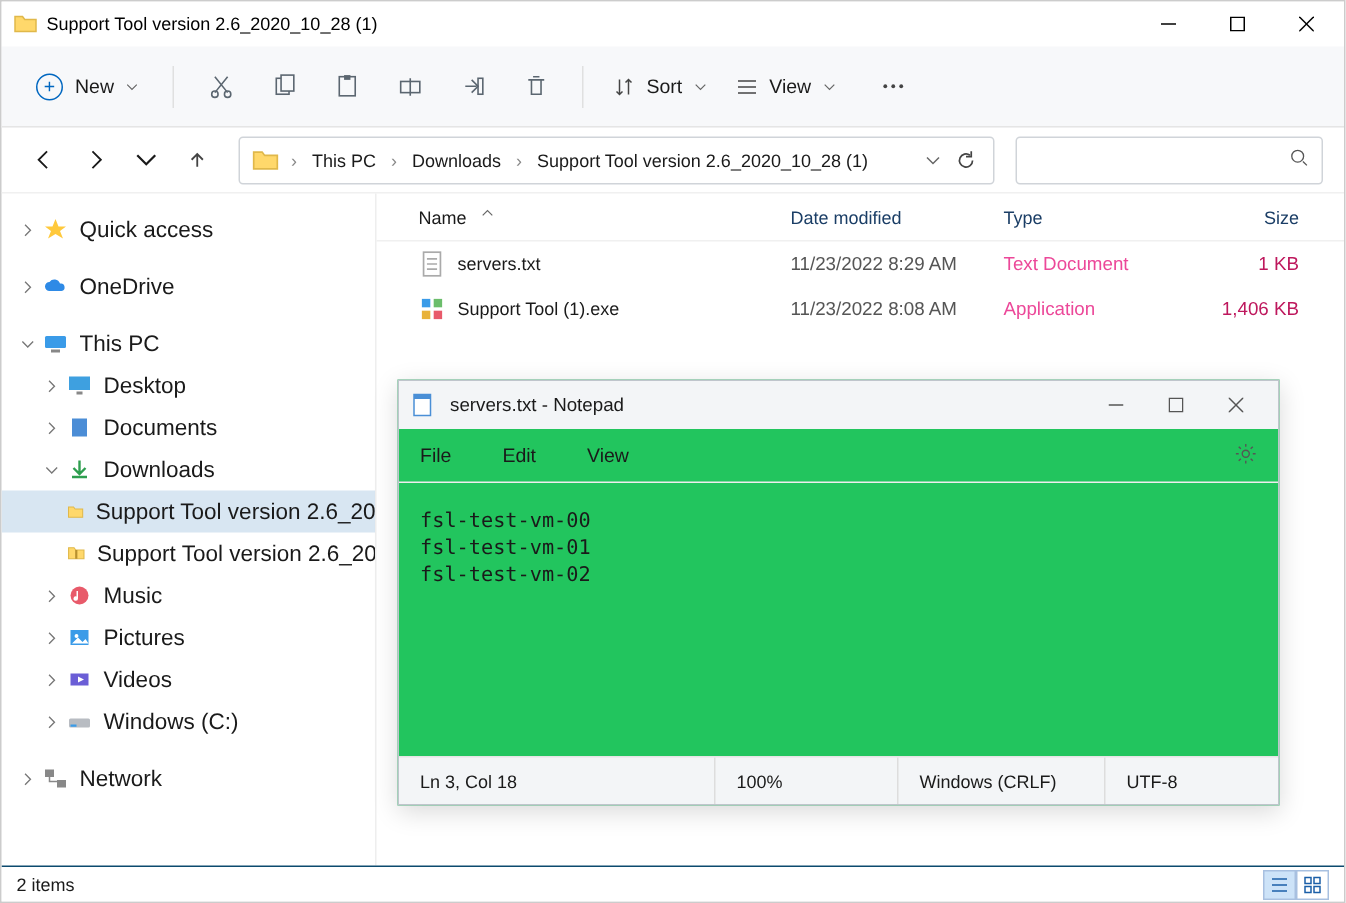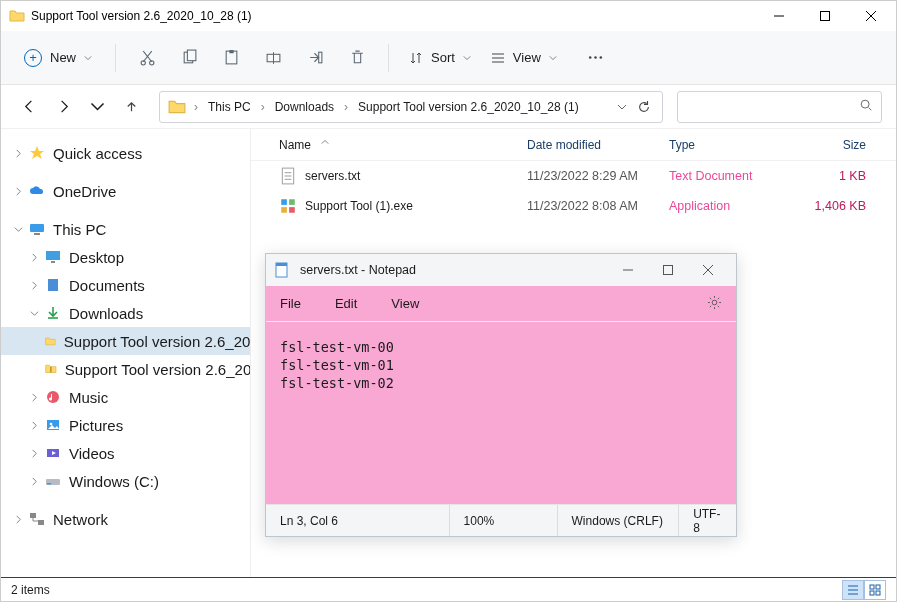--- a/index.html
+++ b/index.html
@@ -56,21 +56,21 @@
 .frow .c{padding:0 8px;font-size:12.5px}
 .frow .c.name{width:248px;display:flex;align-items:center}
 .frow .c.date{width:142px;color:#555}
 .frow .c.type{width:123px;color:#ec4899}
 .frow .c.size{width:90px;text-align:right;color:#be185d}
 .status{position:absolute;bottom:0;left:0;right:0;height:24px;border-top:1px solid #0c4a6e;display:flex;align-items:center;padding:0 10px;font-size:12px;color:#333;background:#fff}
 .status .vbtns{margin-left:auto;display:flex;gap:0}
 .vbtn{width:22px;height:20px;border:1px solid #a8c0e0;display:flex;align-items:center;justify-content:center}
 .vbtn.active{background:#cde3f8}
 
-.notepad{position:absolute;left:264px;top:252px;width:472px;height:284px;background:#f9a8d4;border:1px solid #bfc5cc;box-shadow:0 4px 16px rgba(0,0,0,.15)}
+.notepad{position:absolute;left:264px;top:252px;width:588px;height:284px;background:#22c55e;border:1px solid #bfc5cc;box-shadow:0 4px 16px rgba(0,0,0,.15)}
 .np-title{height:32px;background:#f3f5f7;display:flex;align-items:center;padding:0 8px}
 .np-title .nicon{width:16px;height:16px;margin-right:10px}
 .np-title .nt{flex:1;font-size:12.5px}
 .np-wb{display:flex}
 .np-wb .wb{width:40px;height:28px;display:flex;align-items:center;justify-content:center;color:#555}
 .np-menu{height:36px;display:flex;align-items:center;padding:0 14px;gap:34px;border-bottom:1px solid #eee}
 .np-menu .mi{font-size:13px}
 .np-menu .gear{margin-left:auto;color:#555}
 .np-body{padding:16px 14px;font-family:Consolas,monospace;font-size:13.5px;line-height:1.35;height:182px}
 .np-body div{font-family:Consolas,monospace;font-size:13.5px}
@@ -516,18 +516,18 @@
           <circle cx="8" cy="8" r="2.5" fill="none" stroke="#555"></circle>
           <path d="M8 1v2M8 13v2M1 8h2M13 8h2M3 3l1.5 1.5M11.5 11.5L13 13M13 3l-1.5 1.5M4.5 11.5L3 13" stroke="#555"></path>
         </svg></span>
   </div>
   <div class="np-body">
     <div>fsl-test-vm-00</div>
     <div>fsl-test-vm-01</div>
     <div>fsl-test-vm-02</div>
   </div>
   <div class="np-status">
-    <div class="cell">Ln 3, Col 6</div>
+    <div class="cell">Ln 3, Col 18</div>
     <div class="cell zoom">100%</div>
     <div class="cell enc">Windows (CRLF)</div>
     <div class="cell">UTF-8</div>
   </div>
 </div>
 
 </body></html>

